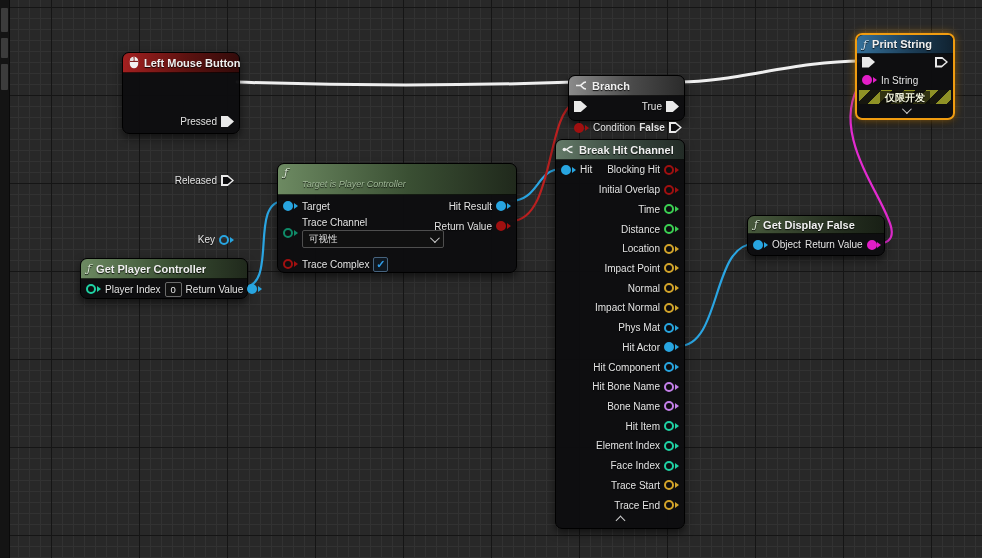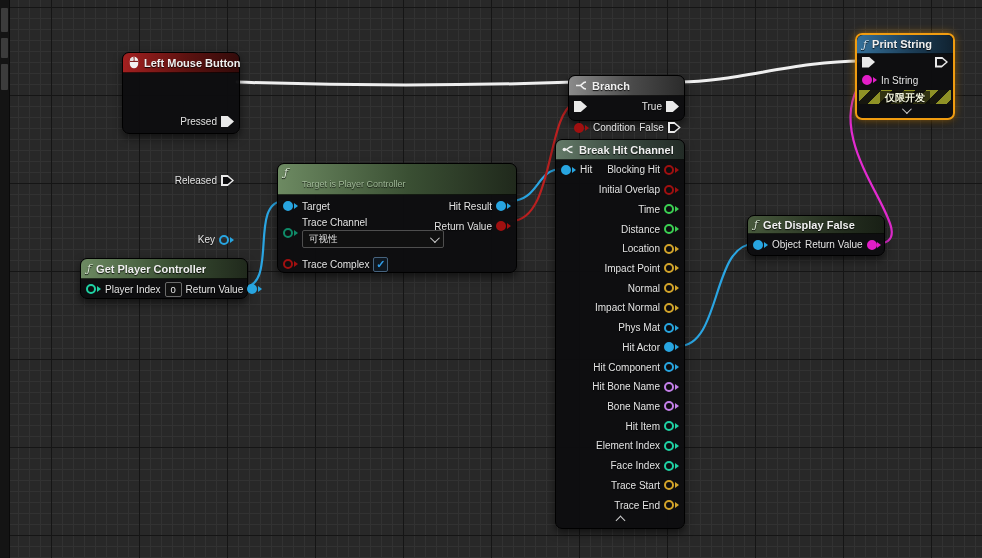--- a/index.html
+++ b/index.html
@@ -28,21 +28,21 @@
   
   .node{position:absolute;z-index:2;box-sizing:border-box;background:rgba(13,13,16,0.97);
     border:1px solid #000;border-radius:7px;box-shadow:0 4px 9px rgba(0,0,0,.55);}
   .node.selected{border:2px solid #f09c10;box-shadow:0 0 8px rgba(240,156,16,.55),0 4px 9px rgba(0,0,0,.5);}
   .hdr{height:19px;display:flex;align-items:center;gap:5px;padding:0 6px;border-radius:6px 6px 0 0;
     border-bottom:1px solid rgba(0,0,0,.65);}
   .hdr .title{font-size:11px;font-weight:bold;color:#f0f0f0;text-shadow:0 1px 1px rgba(0,0,0,.85);white-space:nowrap;}
   .hdr2{height:28px;display:block;padding:2px 6px 0 6px;border-radius:6px 6px 0 0;border-bottom:1px solid rgba(0,0,0,.65);}
   .hdr2 .trow{display:flex;align-items:center;gap:5px;}
   .hdr2 .title{font-size:11px;font-weight:bold;color:#f0f0f0;text-shadow:0 1px 1px rgba(0,0,0,.85);white-space:nowrap;}
-  .hdr2 .subtitle{font-size:9px;color:#9fb896;margin-left:18px;text-shadow:0 1px 1px rgba(0,0,0,.8);}
+  .hdr2 .subtitle{font-size:9px;font-style:italic;color:#9fb896;margin-left:18px;text-shadow:0 1px 1px rgba(0,0,0,.8);}
   .h-red{background:linear-gradient(90deg,#a32020 0%,#5c1210 55%,#330b0a 100%);}
   .h-gray{background:linear-gradient(90deg,#8a8a8a 0%,#4a4a4a 55%,#2b2b2b 100%);}
   .h-green{background:linear-gradient(90deg,#6d8a62 0%,#3a4f33 55%,#20291c 100%);}
   .h-green2{background:linear-gradient(90deg,#647a68 0%,#38473e 55%,#222b26 100%);}
   .h-green3{background:linear-gradient(90deg,#47593c 0%,#2a3524 55%,#181f15 100%);}
   .h-blue{background:linear-gradient(90deg,#35719b 0%,#1d3f59 55%,#102230 100%);}
   .ficon{font-size:11px;font-style:italic;font-family:"DejaVu Serif",serif;color:#dcead6;text-shadow:0 1px 1px #000;}
   .h-blue .ficon{color:#d6e7f2;}
 
   .prow{display:flex;align-items:center;padding:0 5px;gap:4px;}
@@ -166,21 +166,21 @@
       <span style="display:flex;align-items:center;gap:4px;">
         <span class="plabel">True</span>
         <span class="exec" style="--c: #e9e9e9;"></span>
       </span>
     </div>
     <div class="prow both">
       <span style="display:flex;align-items:center;gap:4px;">
         <span class="pin filled" style="--c: #a01010;"></span>
         <span class="plabel">Condition</span>
       </span>
-      <span style="display:flex;align-items:center;gap:4px;">
+      <span style="display:flex;align-items:center;gap:4px;font-weight:bold;">
         <span class="plabel">False</span>
         <span class="exec hollow" style="--c: #e9e9e9;"></span>
       </span>
     </div>
   </div>
 
   <div class="node selected" id="n-print">
     <div class="hdr h-blue">
       <span class="ficon">ƒ</span>
       <span class="title">Print String</span>

